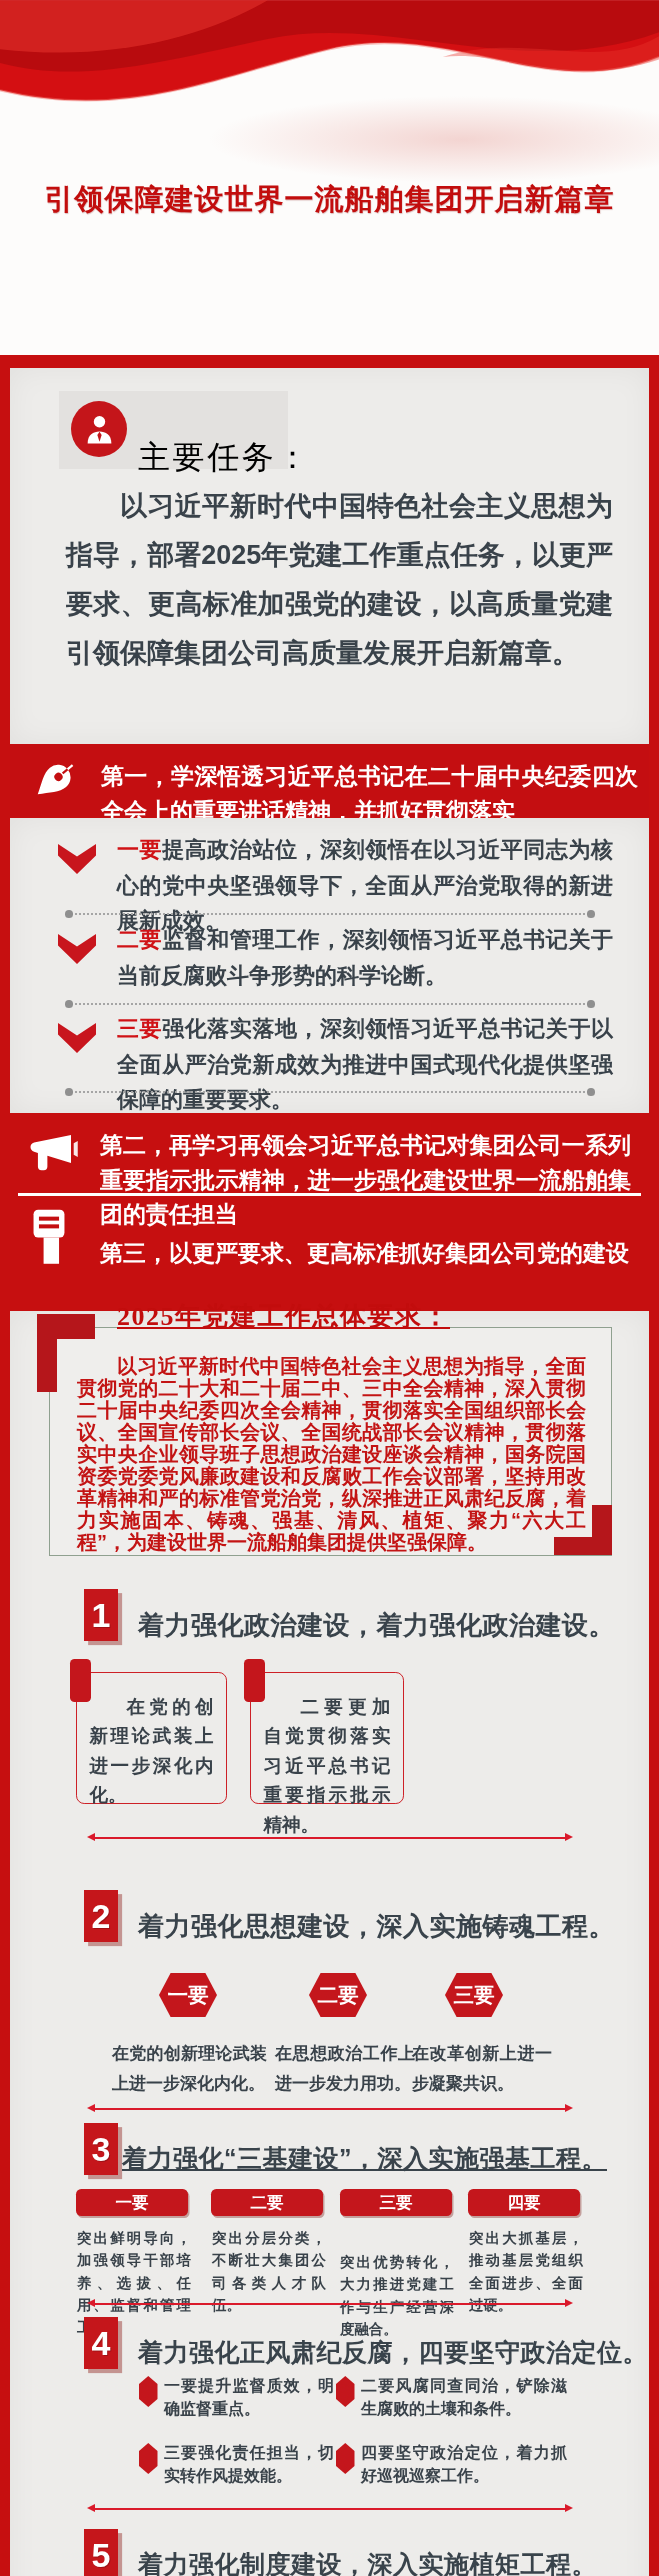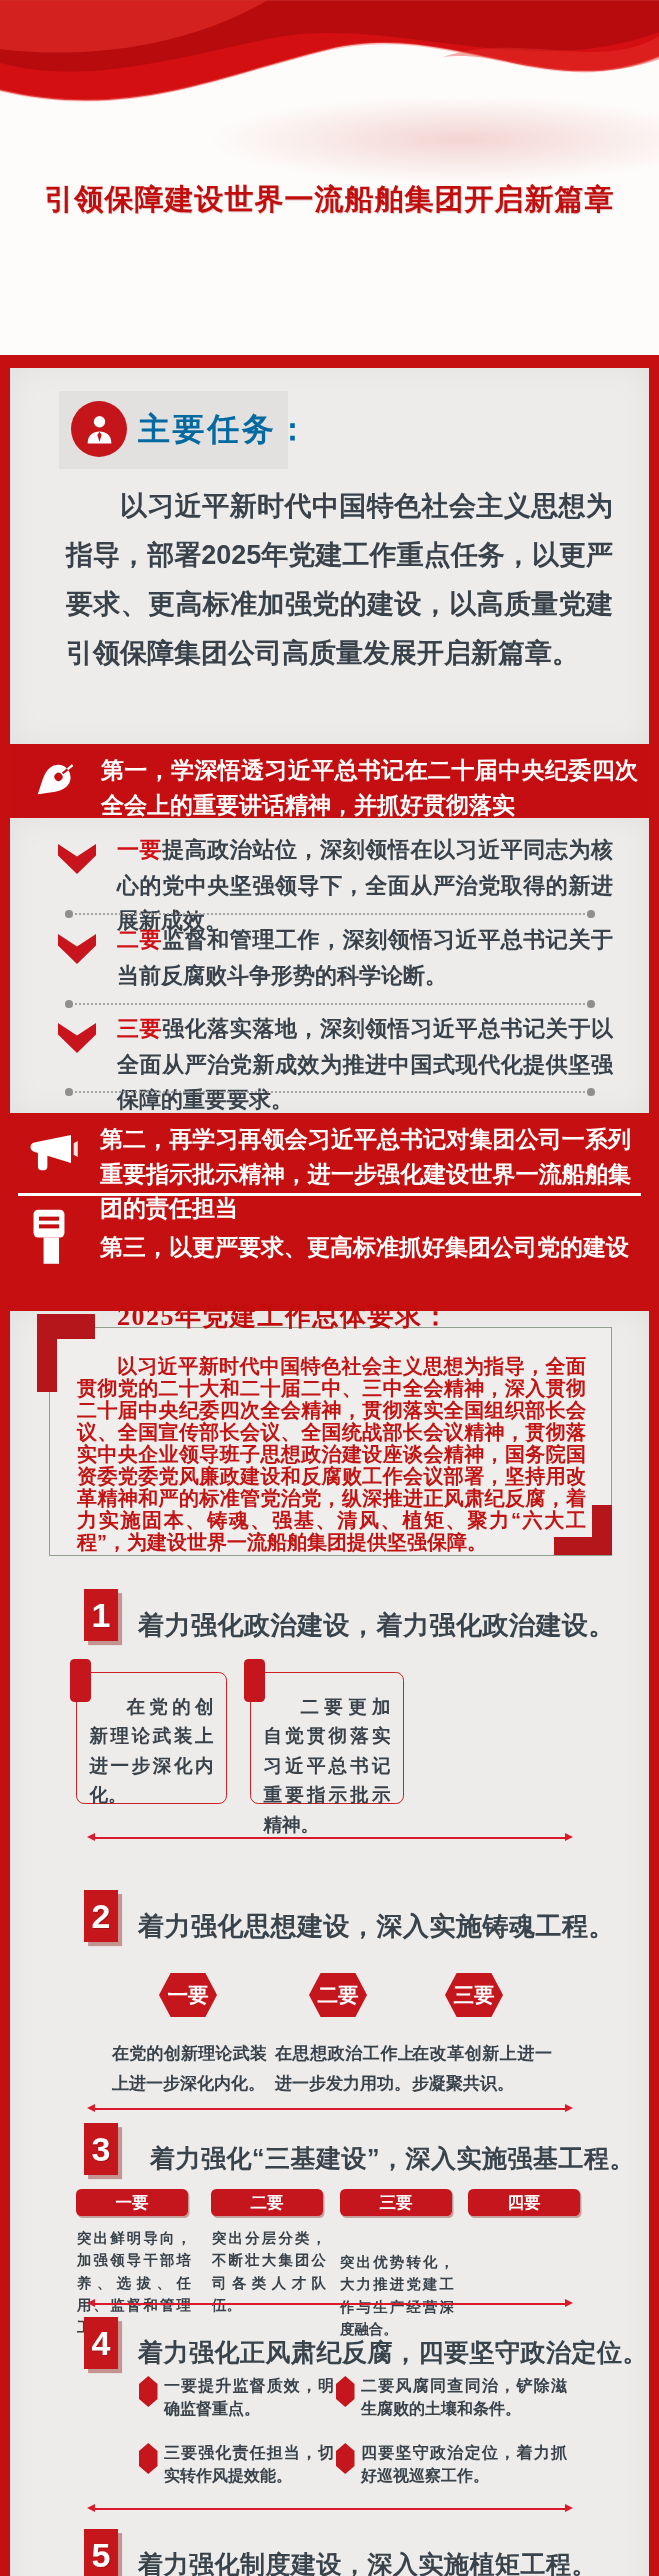--- a/index.html
+++ b/index.html
@@ -8,25 +8,25 @@
   .abs{position:absolute;}
   
   .main-title{width:659px;text-align:center;font-weight:900;color:#c20d0d;
               text-shadow:0.5px 1px 1px rgba(120,0,0,.25);letter-spacing:1px;}
   
   .frame{position:absolute;left:0;top:355px;width:659px;height:3067px;background:#c60f10;}
   .paper{background:#edecea;box-shadow:inset 0 0 31px rgba(0,0,0,.05);}
   
   .band{background:#e3e1df;}
   .icon-circle{border-radius:50%;background:#c4151a;display:flex;align-items:center;justify-content:center;}
-  .mt-head{font-weight:700;color:#0369a1;letter-spacing:2.6px;}
+  .mt-head{font-weight:400;color:#000000;letter-spacing:2.6px;margin-top:28px;}
   .mt-body,.p-body{font-weight:900;color:#39424a;text-indent:2em;text-align:justify;}
   
   .banner{background:#c40e11;}
-  .banner-text{color:#ffffff;font-weight:900;text-align:justify;}
+  .banner-text{color:#ffffff;font-weight:900;text-align:justify;margin-top:6px;}
   .white-line{background:#ffffff;}
   
   .chev{background:#c8151d;clip-path:polygon(0 0,50% 42%,100% 0,100% 38%,50% 100%,0 38%);}
   .lead{color:#d01216;}
   .dotline{border-top:2.6px dotted #a5a5a5;height:0;}
   .dotline::before,.dotline::after{content:'';position:absolute;width:7.7px;height:7.7px;border-radius:50%;background:#8f8f8f;top:-5.2px;}
   .dotline::before{left:-2.1px;} .dotline::after{right:-2.1px;}
   
   .obox{border:1px solid #8fa08f;background:#efeeec;}
   .corner{background:#b5161b;}
@@ -131,21 +131,21 @@
   </div>
   <div class="abs banner-text" style="left:100px;top:1230px;width:531px;font-size:23px;line-height:1.5;">第三，以更严要求、更高标准抓好集团公司党的建设</div>
 
   <div class="abs paper" style="left:10.3px;top:1311px;width:639px;height:2111px;"></div>
 
   <div class="abs obox" style="left:49px;top:1327px;width:561px;height:227px;"></div>
   <div class="abs corner" style="left:37px;top:1314px;width:58px;height:25px;"></div>
   <div class="abs corner" style="left:37px;top:1314px;width:19.6px;height:78px;"></div>
   <div class="abs corner" style="left:592px;top:1505px;width:19.6px;height:49px;"></div>
   <div class="abs corner" style="left:554px;top:1537px;width:58px;height:17.5px;"></div>
-  <div class="abs obox-title" style="left:117px;top:1299px;font-size:26px;">2025年党建工作总体要求：</div>
+  <div class="abs obox-title" style="left:117px;top:1299px;font-size:26px;text-decoration:underline;">2025年党建工作总体要求：</div>
   <div class="abs obox-body" style="left:77px;top:1355px;width:509px;font-size:20px;line-height:22px;">以习近平新时代中国特色社会主义思想为指导，全面贯彻党的二十大和二十届二中、三中全会精神，深入贯彻二十届中央纪委四次全会精神，贯彻落实全国组织部长会议、全国宣传部长会议、全国统战部长会议精神，贯彻落实中央企业领导班子思想政治建设座谈会精神，国务院国资委党委党风廉政建设和反腐败工作会议部署，坚持用改革精神和严的标准管党治党，纵深推进正风肃纪反腐，着力实施固本、铸魂、强基、清风、植矩、聚力“六大工程”，为建设世界一流船舶集团提供坚强保障。</div>
 
   <div class="abs badge" style="left:84px;top:1589px;width:34px;height:52px;font-size:34px;">1</div>
   <div class="abs sec-title" style="left:138px;top:1608px;font-size:26px;">着力强化政治建设，着力强化政治建设。</div>
   <div class="abs card" style="left:76px;top:1672px;width:149px;height:130px;">
     <div class="card-tab"></div>
     <div class="card-text" style="font-size:18.5px;line-height:1.6;">在党的创新理论武装上进一步深化内化。</div>
   </div>
   <div class="abs card" style="left:250px;top:1672px;width:152px;height:130px;">
     <div class="card-tab"></div>
@@ -157,28 +157,29 @@
   <div class="abs sec-title" style="left:138px;top:1909px;font-size:26px;">着力强化思想建设，深入实施铸魂工程。</div>
   <div class="abs hexh" style="left:159px;top:1973px;width:58px;height:44px;font-size:20.6px;">一要</div>
   <div class="abs hexh" style="left:309px;top:1973px;width:58px;height:44px;font-size:20.6px;">二要</div>
   <div class="abs hexh" style="left:445px;top:1973px;width:58px;height:44px;font-size:20.6px;">三要</div>
   <div class="abs col-text" style="left:112px;top:2039px;width:155px;font-size:17px;line-height:1.75;">在党的创新理论武装上进一步深化内化。</div>
   <div class="abs col-text" style="left:275px;top:2039px;width:140px;font-size:17px;line-height:1.75;">在思想政治工作上进一步发力用功。</div>
   <div class="abs col-text" style="left:412px;top:2039px;width:140px;font-size:17px;line-height:1.75;">在改革创新上进一步凝聚共识。</div>
   <div class="abs arrow" style="left:91px;top:2108px;width:478px;"></div>
 
   <div class="abs badge" style="left:84px;top:2123px;width:34px;height:52px;font-size:34px;">3</div>
-  <div class="abs sec-title" style="left:150px;top:2142px;font-size:25px;">着力强化“三基建设”，深入实施强基工程。</div>
+  <div class="abs sec-title" style="left:122px;top:2142px;font-size:25px;text-decoration:underline;">着力强化“三基建设”，深入实施强基工程。</div>
   <div class="abs tab3" style="left:76px;top:2189px;width:112px;height:27px;font-size:16.5px;">一要</div>
   <div class="abs tab3" style="left:211px;top:2189px;width:112px;height:27px;font-size:16.5px;">二要</div>
   <div class="abs tab3" style="left:340px;top:2189px;width:112px;height:27px;font-size:16.5px;">三要</div>
   <div class="abs tab3" style="left:468px;top:2189px;width:112px;height:27px;font-size:16.5px;">四要</div>
   <div class="abs col-text" style="left:77px;top:2227px;width:114px;font-size:14.4px;line-height:1.55;">突出鲜明导向，加强领导干部培养、选拔、任用、监督和管理工作。</div>
   <div class="abs col-text" style="left:212px;top:2227px;width:114px;font-size:14.4px;line-height:1.55;">突出分层分类，不断壮大集团公司各类人才队伍。</div>
   <div class="abs col-text" style="left:340px;top:2227px;width:114px;font-size:14.4px;line-height:1.55;margin-top:24px;">突出优势转化，大力推进党建工作与生产经营深度融合。</div>
+  <div class="abs col-text" style="left:469px;top:2227px;width:114px;font-size:14.4px;line-height:1.55;">突出大抓基层，推动基层党组织全面进步、全面过硬。</div>
   <div class="abs arrow" style="left:91px;top:2303px;width:478px;"></div>
 
   <div class="abs badge" style="left:84px;top:2317px;width:34px;height:52px;font-size:34px;">4</div>
   <div class="abs sec-title" style="left:138px;top:2336px;font-size:25px;">着力强化正风肃纪反腐，四要坚守政治定位。</div>
   <div class="abs hexv" style="left:139px;top:2376px;width:18.5px;height:31px;"></div>
   <div class="abs col-text" style="left:164px;top:2374px;width:170px;font-size:16px;line-height:1.45;">一要提升监督质效，明确监督重点。</div>
   <div class="abs hexv" style="left:336px;top:2376px;width:18.5px;height:31px;"></div>
   <div class="abs col-text" style="left:361px;top:2374px;width:206px;font-size:16px;line-height:1.45;">二要风腐同查同治，铲除滋生腐败的土壤和条件。</div>
   <div class="abs hexv" style="left:139px;top:2443px;width:18.5px;height:31px;"></div>
   <div class="abs col-text" style="left:164px;top:2441px;width:170px;font-size:16px;line-height:1.45;">三要强化责任担当，切实转作风提效能。</div>

